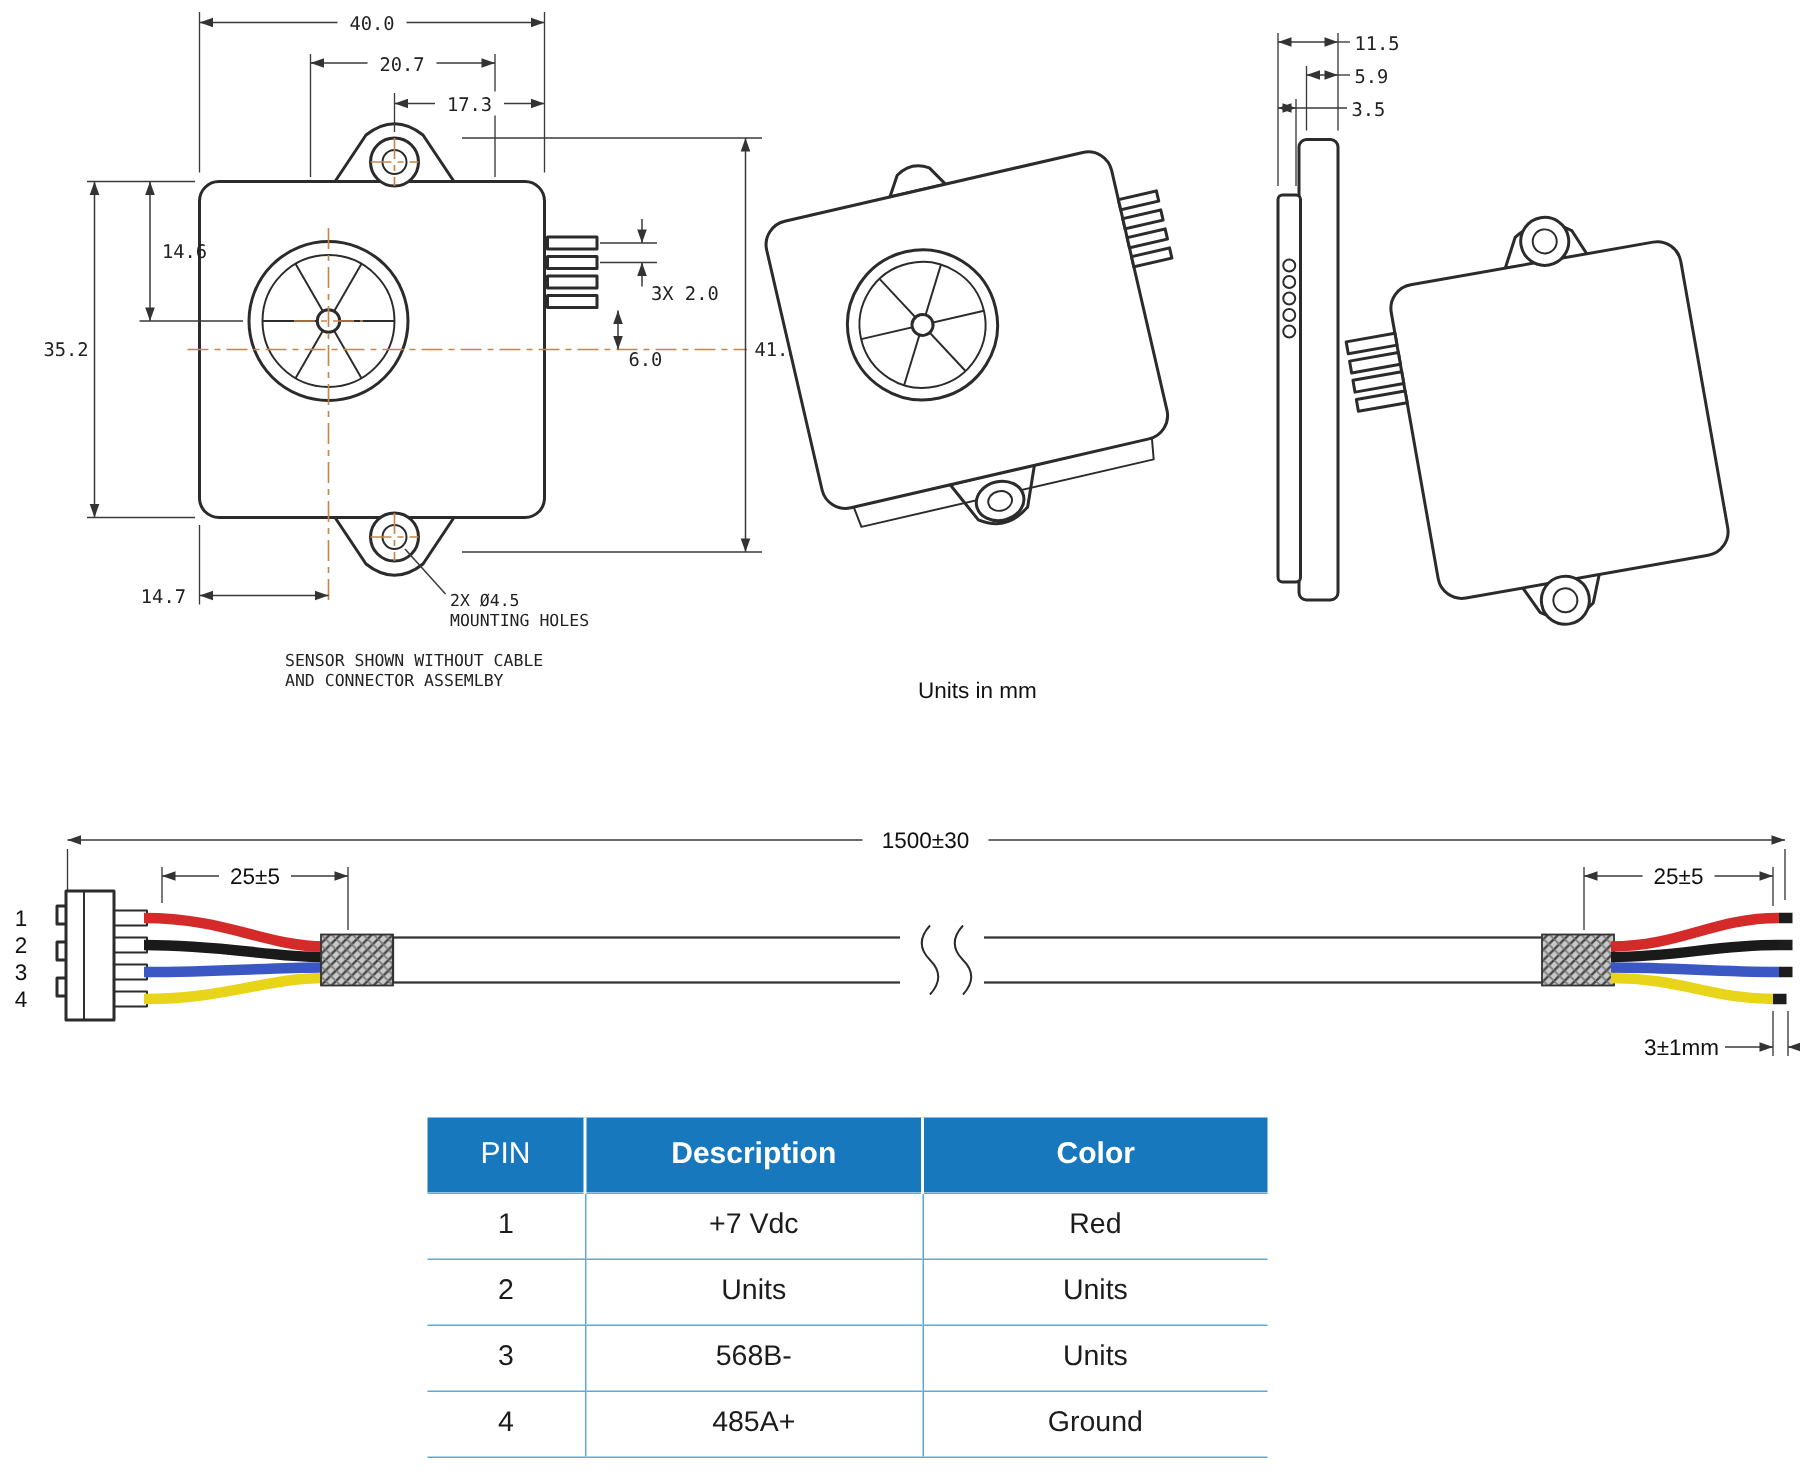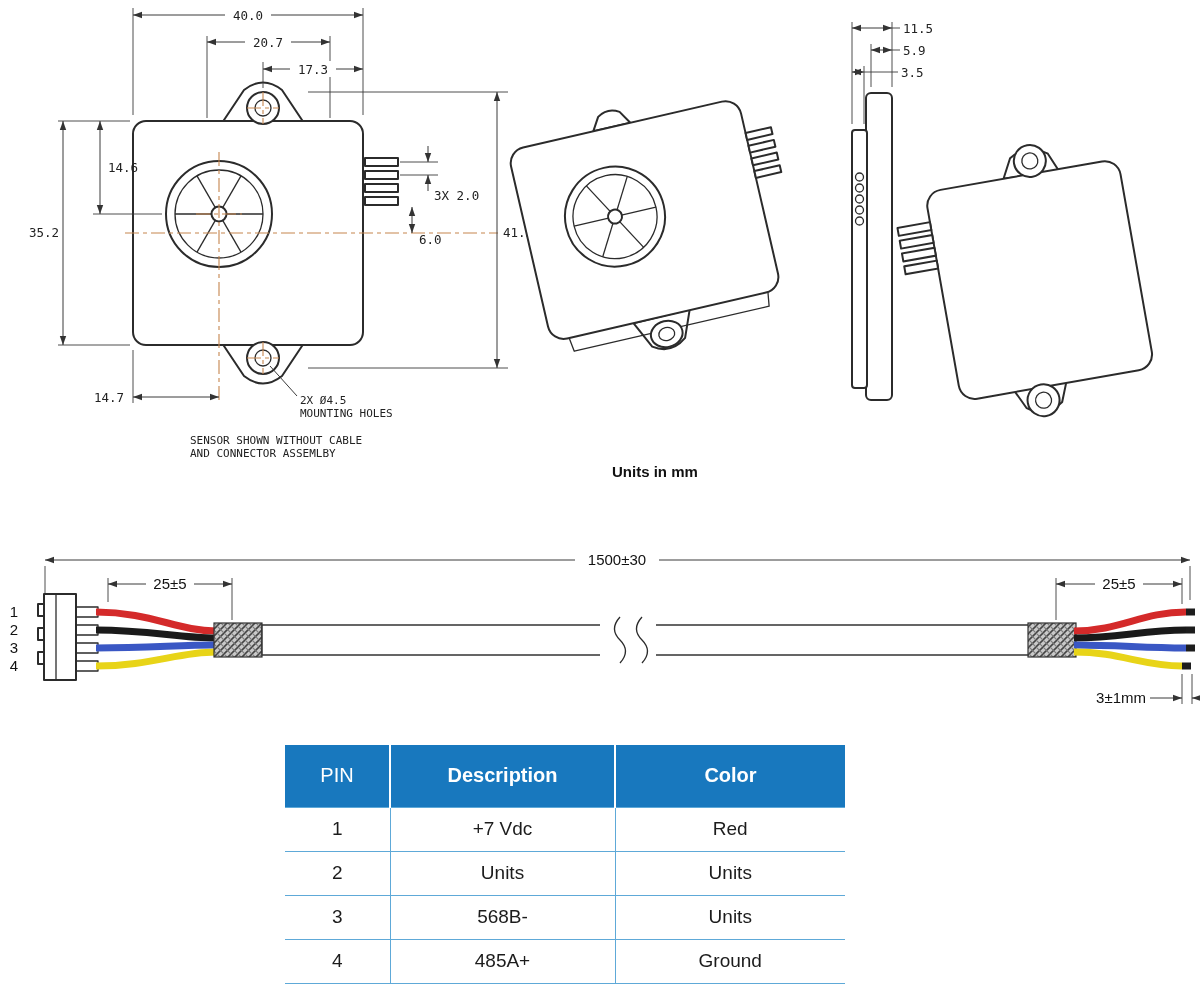--- a/index.html
+++ b/index.html
@@ -17,28 +17,28 @@
   .dim      { stroke:#3a3a3a; stroke-width:1; fill:none; }
   .ext      { stroke:#3a3a3a; stroke-width:0.9; fill:none; }
   .cl       { stroke:#c5854e; stroke-width:1.1; fill:none; stroke-dasharray:14 4 4 4; }
   .wire     { fill:none; stroke-width:7; stroke-linecap:butt; }
   .tip      { fill:#1d1d1d; }
 
   .dimtxt   { font-family:"DejaVu Sans Mono", monospace; font-size:12.5px; fill:#222; }
   .notetxt  { font-family:"DejaVu Sans Mono", monospace; font-size:11px; fill:#222; }
   .cabletxt { font-family:"Liberation Sans", sans-serif; font-size:15px; fill:#111; }
 
-  .units-note { position:absolute; top:463px; left:612px; font-size:15px; font-weight:bold; color:#111; }
+  .units-note { position:absolute; top:452px; left:612px; font-size:15px; font-weight:normal; color:#111; }
 
   
   .pin-table-wrap { position:absolute; top:745px; left:285px; width:560px; }
   .pin-table-wrap table { border-collapse:collapse; table-layout:fixed; width:100%; }
   .pin-table-wrap th {
     background:#1878be; color:#ffffff; font-size:20px; font-weight:normal;
-    height:62px; text-align:center;
+    height:50px; text-align:center;
   }
   .pin-table-wrap th + th { border-left:2px solid #ffffff;font-weight:bold; }
   .pin-table-wrap td {
     text-align:center; font-size:19px; color:#1c1c1c; height:44px;
     border-top:1px solid #5ea9d8; background:#ffffff;
   }
   .pin-table-wrap td + td { border-left:1px solid #5ea9d8; }
   .pin-table-wrap tbody tr:last-child td { border-bottom:1px solid #5ea9d8; }
 </style>
 </head>

